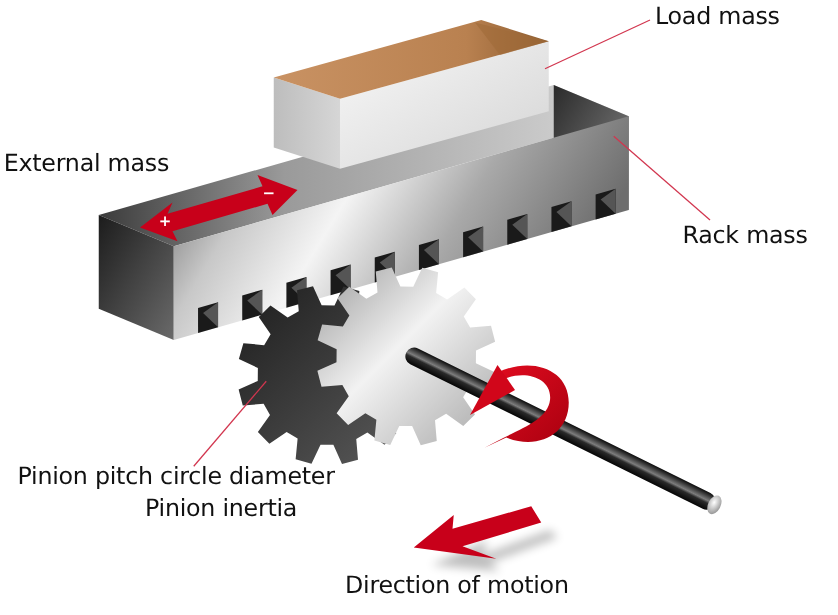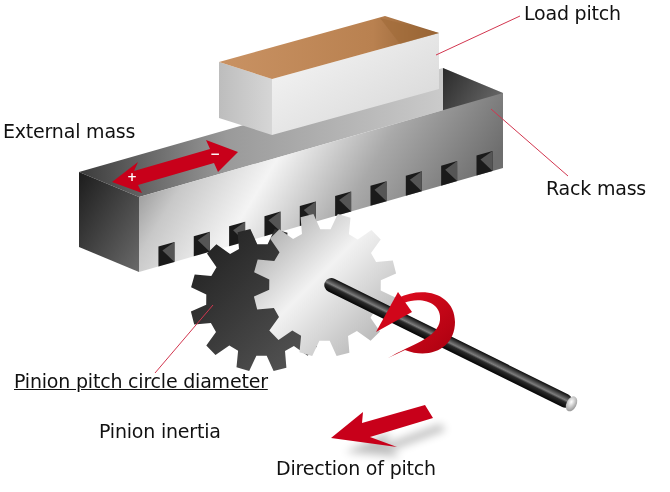--- a/index.html
+++ b/index.html
@@ -9,22 +9,22 @@
       position: absolute;
       font-family: "DejaVu Sans", sans-serif;
       font-size: 19px;
       color: #111111;
       white-space: nowrap;
       letter-spacing: -0.2px;
     }
     #lbl-load { left: 524px; top: 2px; }
     #lbl-ext { left: 3px; top: 120px; }
     #lbl-rack { left: 546px; top: 177px; text-align: center; }
-    #lbl-pitch { left: 14px; top: 370px; text-decoration: underline; }
-    #lbl-inertia { left: 99px; top: 396px; margin-top: 24px; }
+    #lbl-pitch { left: 14px; top: 370px; }
+    #lbl-inertia { left: 116px; top: 396px; }
     #lbl-dir { left: 276px; top: 457px; }
     .sign { font-family: "DejaVu Sans", sans-serif; font-size: 12px; fill: #ffffff; font-weight: bold; }
   </style>
 </head>
 <body>
 
 <svg id="scene" width="670" height="492" viewBox="0 0 670 492">
   <defs>
     <linearGradient id="rackFront" x1="0" y1="0" x2="1" y2="0.3">
       <stop offset="0" stop-color="#5a5a5a"></stop>
@@ -153,18 +153,18 @@
   <g>
     <polygon points="345,452 390,432 386,444 440,424 446,430 392,450 400,457" fill="#000000" opacity="0.25" filter="url(#soft)"></polygon>
     <polygon points="331,438 363,412 362,423 425,405 433,418 370,437 397,447" fill="#c8001a"></polygon>
   </g>
 
   <line x1="436" y1="55" x2="520" y2="16" stroke="#d2364f" stroke-width="1"></line>
   <line x1="491" y1="109" x2="568" y2="176" stroke="#d2364f" stroke-width="1"></line>
   <line x1="213" y1="305" x2="155" y2="373" stroke="#d2364f" stroke-width="1"></line>
 </svg>
 
-<div class="label" id="lbl-load">Load pitch</div>
+<div class="label" id="lbl-load">Load mass</div>
 <div class="label" id="lbl-ext">External mass</div>
 <div class="label" id="lbl-rack">Rack mass</div>
 <div class="label" id="lbl-pitch">Pinion pitch circle diameter</div>
 <div class="label" id="lbl-inertia">Pinion inertia</div>
-<div class="label" id="lbl-dir">Direction of pitch</div>
+<div class="label" id="lbl-dir">Direction of motion</div>
 
 </body></html>

